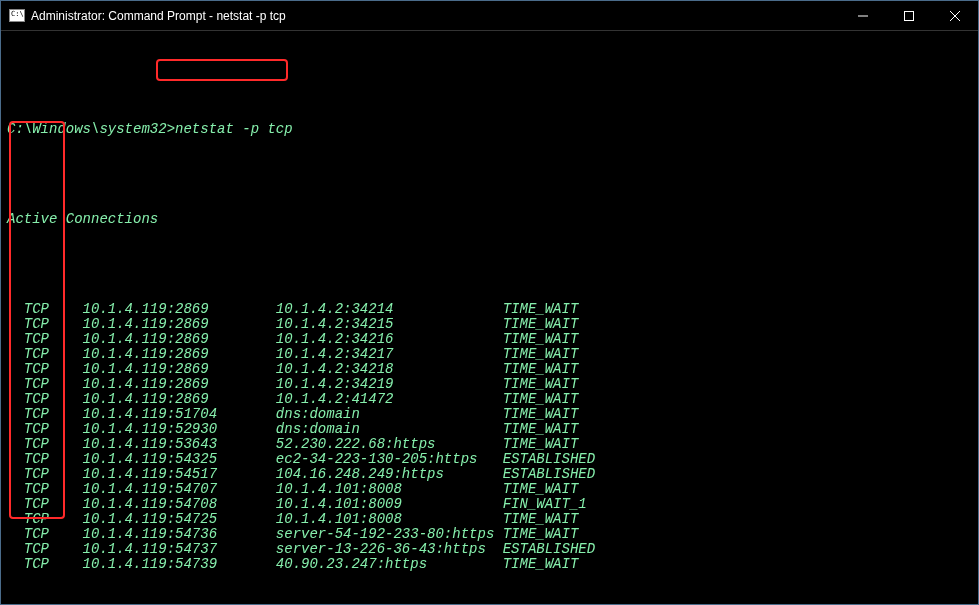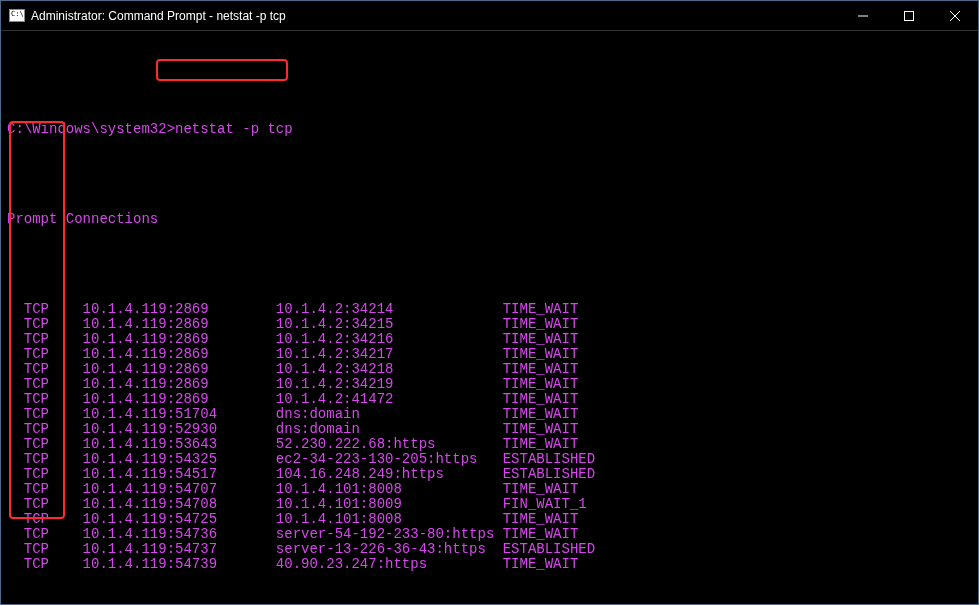--- a/index.html
+++ b/index.html
@@ -22,23 +22,24 @@
     color: #000; font-family: Consolas, monospace; line-height: 7px;
   }
   .titlebar .title { color: #fff; font-size: 12px; flex: 0 0 auto; }
   .titlebar .spacer { flex: 1; }
   .winbtn {
     width: 46px; height: 30px; display: flex; align-items: center; justify-content: center;
     color: #fff; font-size: 10px; cursor: pointer;
   }
   .winbtn svg { stroke: #fff; fill: none; }
   .terminal {
-    flex: 1; background: #000; color: #d946ef; font-family: Consolas, "Courier New", monospace;
+    flex: 1; background: #000; color: #86efac; font-family: Consolas, "Courier New", monospace;
     font-size: 14px; line-height: 15px; padding: 4px 6px; white-space: pre; position: relative;
     overflow: hidden;
+    font-style: italic;
   }
   .hl-cmd {
     position: absolute; border: 2px solid #ff2a2a; border-radius: 4px;
     left: 155px; top: 28px; width: 132px; height: 22px; pointer-events: none;
   }
   .hl-proto {
     position: absolute; border: 2px solid #ff2a2a; border-radius: 4px;
     left: 8px; top: 90px; width: 56px; height: 398px; pointer-events: none;
   }
   .row { white-space: pre; }
@@ -68,20 +69,20 @@
           <line x1="0" y1="0" x2="10" y2="10" stroke-width="1"></line>
           <line x1="10" y1="0" x2="0" y2="10" stroke-width="1"></line>
         </svg>
     </div>
   </div>
 
   <div class="terminal">
     <div class="blank"></div>
     <div class="row prompt-line"><span>C:\Windows\system32&gt;</span><span>netstat -p tcp</span></div>
     <div class="blank"></div>
-    <div class="row">Prompt Connections</div>
+    <div class="row">Active Connections</div>
     <div class="blank"></div>
     <div id="rows-container"><div class="row">  TCP    10.1.4.119:2869        10.1.4.2:34214             TIME_WAIT</div><div class="row">  TCP    10.1.4.119:2869        10.1.4.2:34215             TIME_WAIT</div><div class="row">  TCP    10.1.4.119:2869        10.1.4.2:34216             TIME_WAIT</div><div class="row">  TCP    10.1.4.119:2869        10.1.4.2:34217             TIME_WAIT</div><div class="row">  TCP    10.1.4.119:2869        10.1.4.2:34218             TIME_WAIT</div><div class="row">  TCP    10.1.4.119:2869        10.1.4.2:34219             TIME_WAIT</div><div class="row">  TCP    10.1.4.119:2869        10.1.4.2:41472             TIME_WAIT</div><div class="row">  TCP    10.1.4.119:51704       dns:domain                 TIME_WAIT</div><div class="row">  TCP    10.1.4.119:52930       dns:domain                 TIME_WAIT</div><div class="row">  TCP    10.1.4.119:53643       52.230.222.68:https        TIME_WAIT</div><div class="row">  TCP    10.1.4.119:54325       ec2-34-223-130-205:https   ESTABLISHED</div><div class="row">  TCP    10.1.4.119:54517       104.16.248.249:https       ESTABLISHED</div><div class="row">  TCP    10.1.4.119:54707       10.1.4.101:8008            TIME_WAIT</div><div class="row">  TCP    10.1.4.119:54708       10.1.4.101:8009            FIN_WAIT_1</div><div class="row">  TCP    10.1.4.119:54725       10.1.4.101:8008            TIME_WAIT</div><div class="row">  TCP    10.1.4.119:54736       server-54-192-233-80:https TIME_WAIT</div><div class="row">  TCP    10.1.4.119:54737       server-13-226-36-43:https  ESTABLISHED</div><div class="row">  TCP    10.1.4.119:54739       40.90.23.247:https         TIME_WAIT</div></div>
 
     <div class="hl-cmd"></div>
     <div class="hl-proto"></div>
   </div>
 </div>
 
 </body></html>

